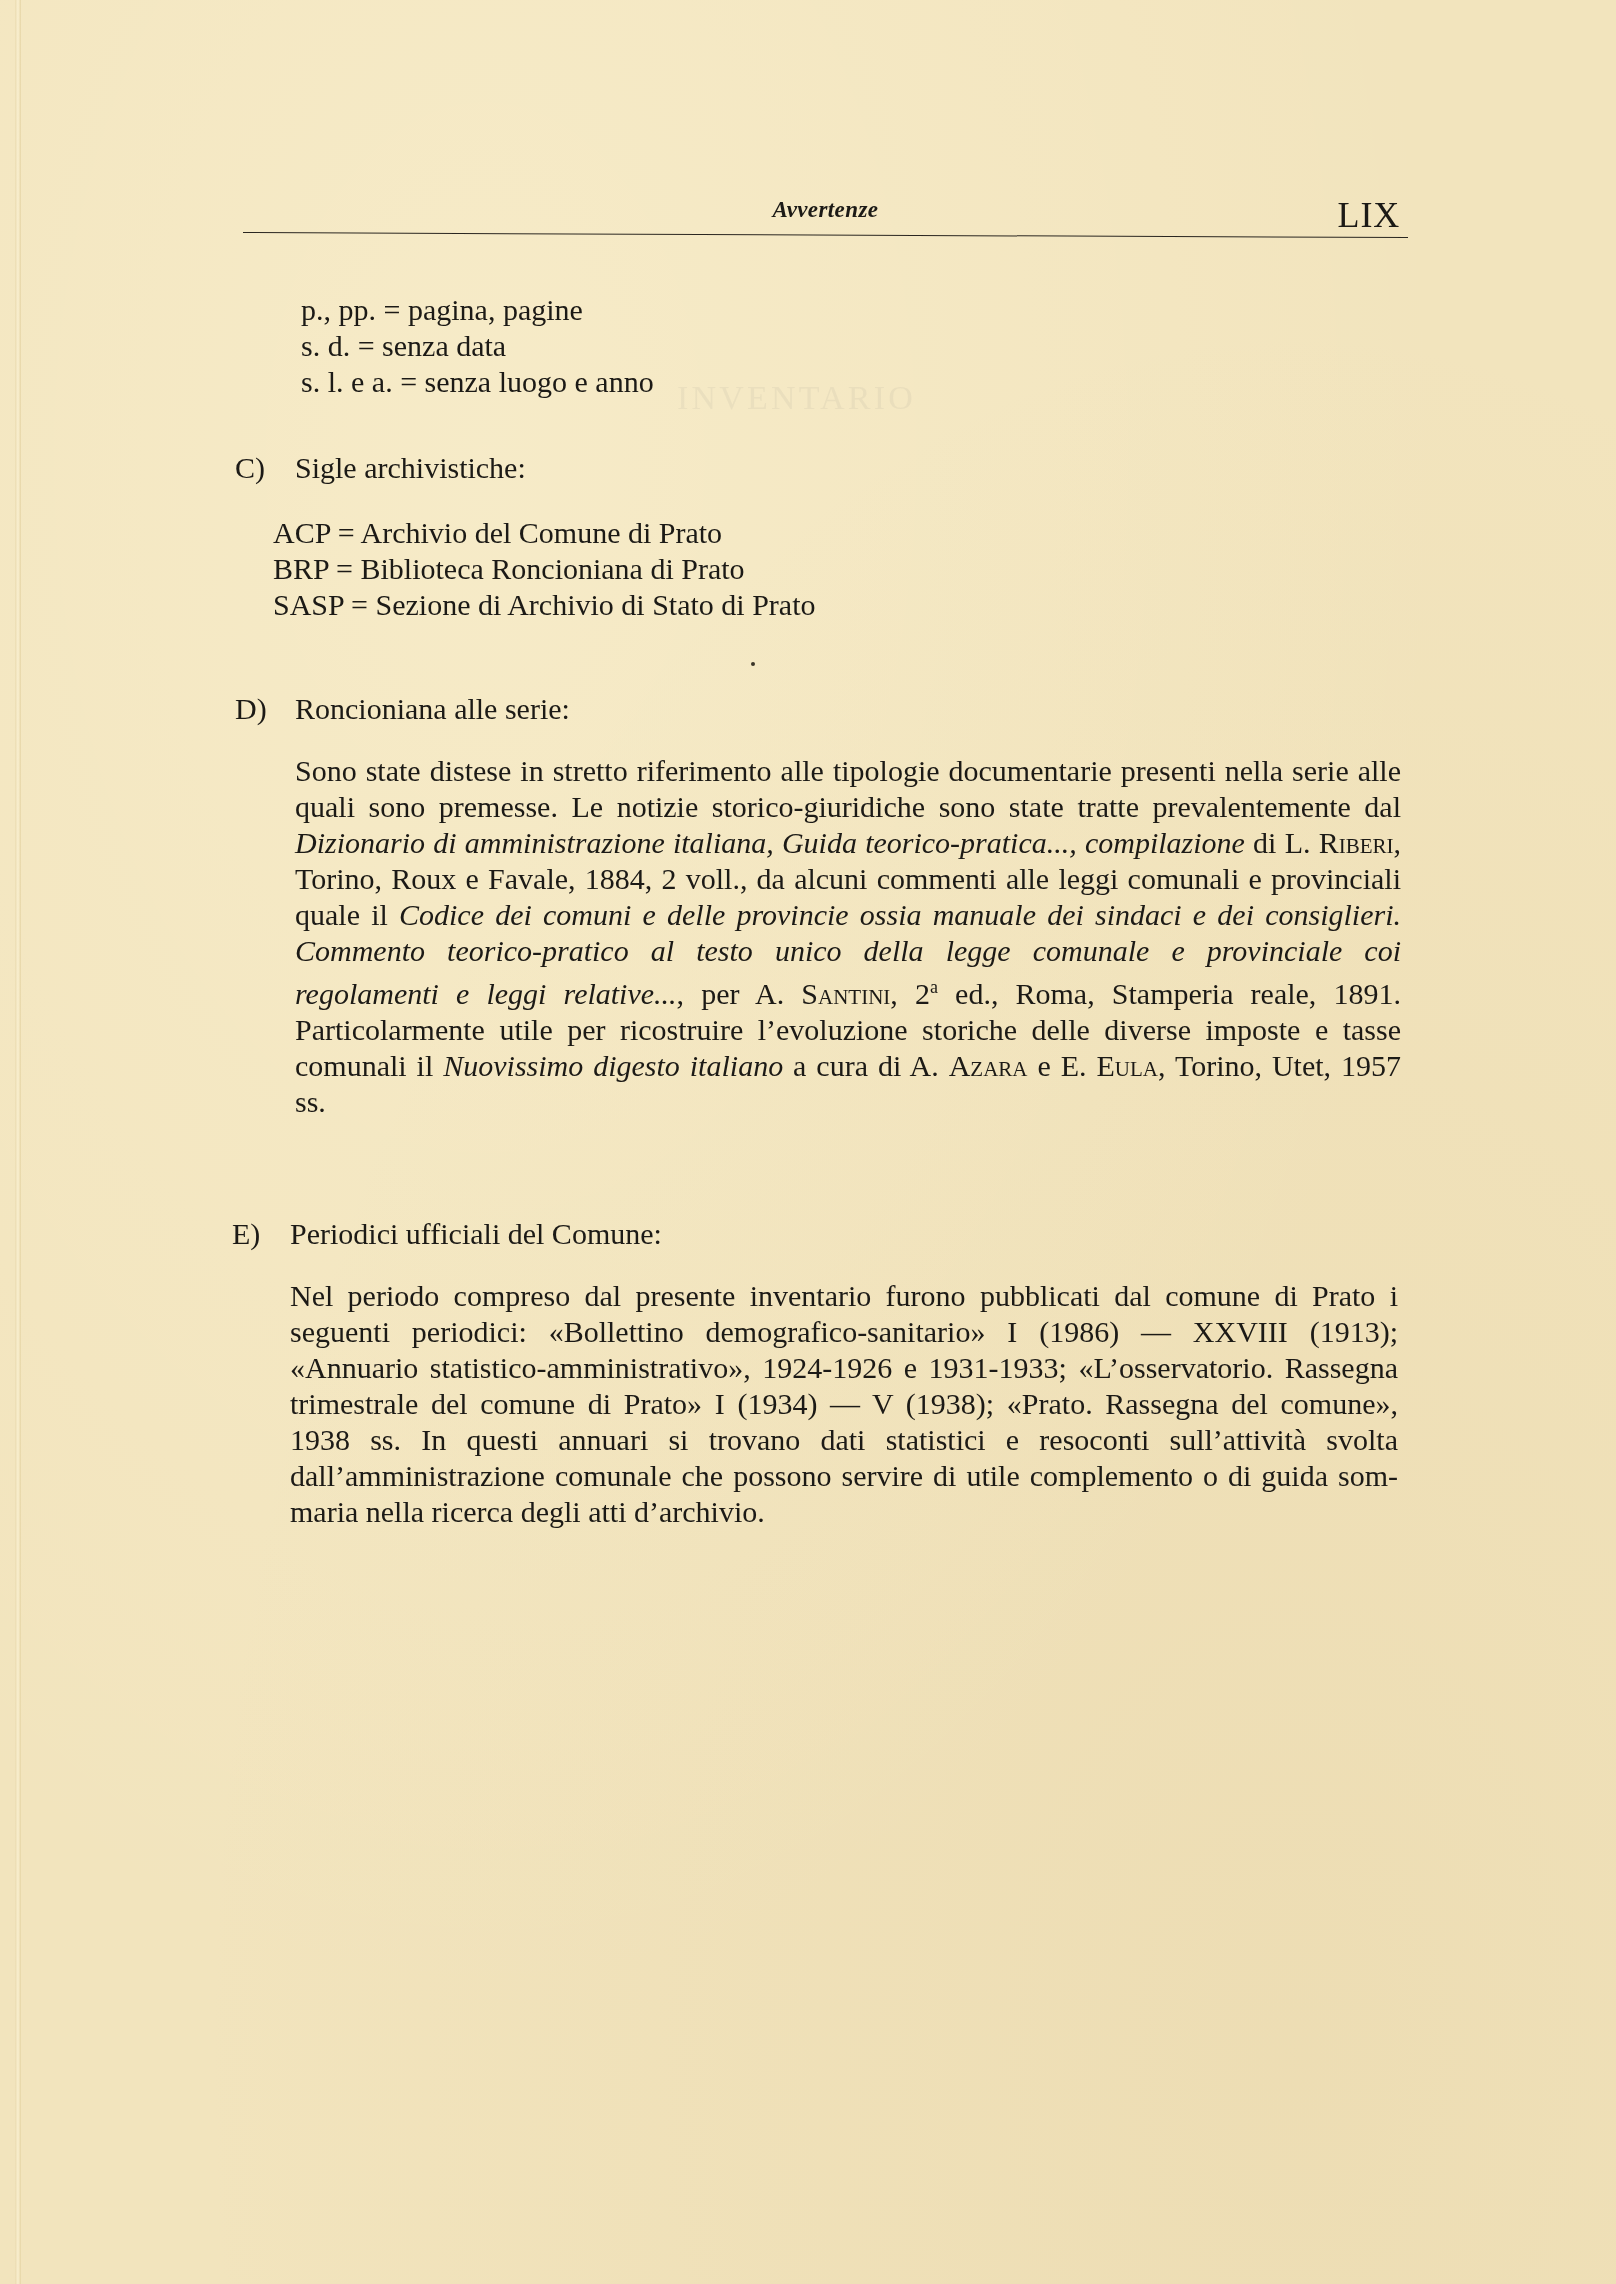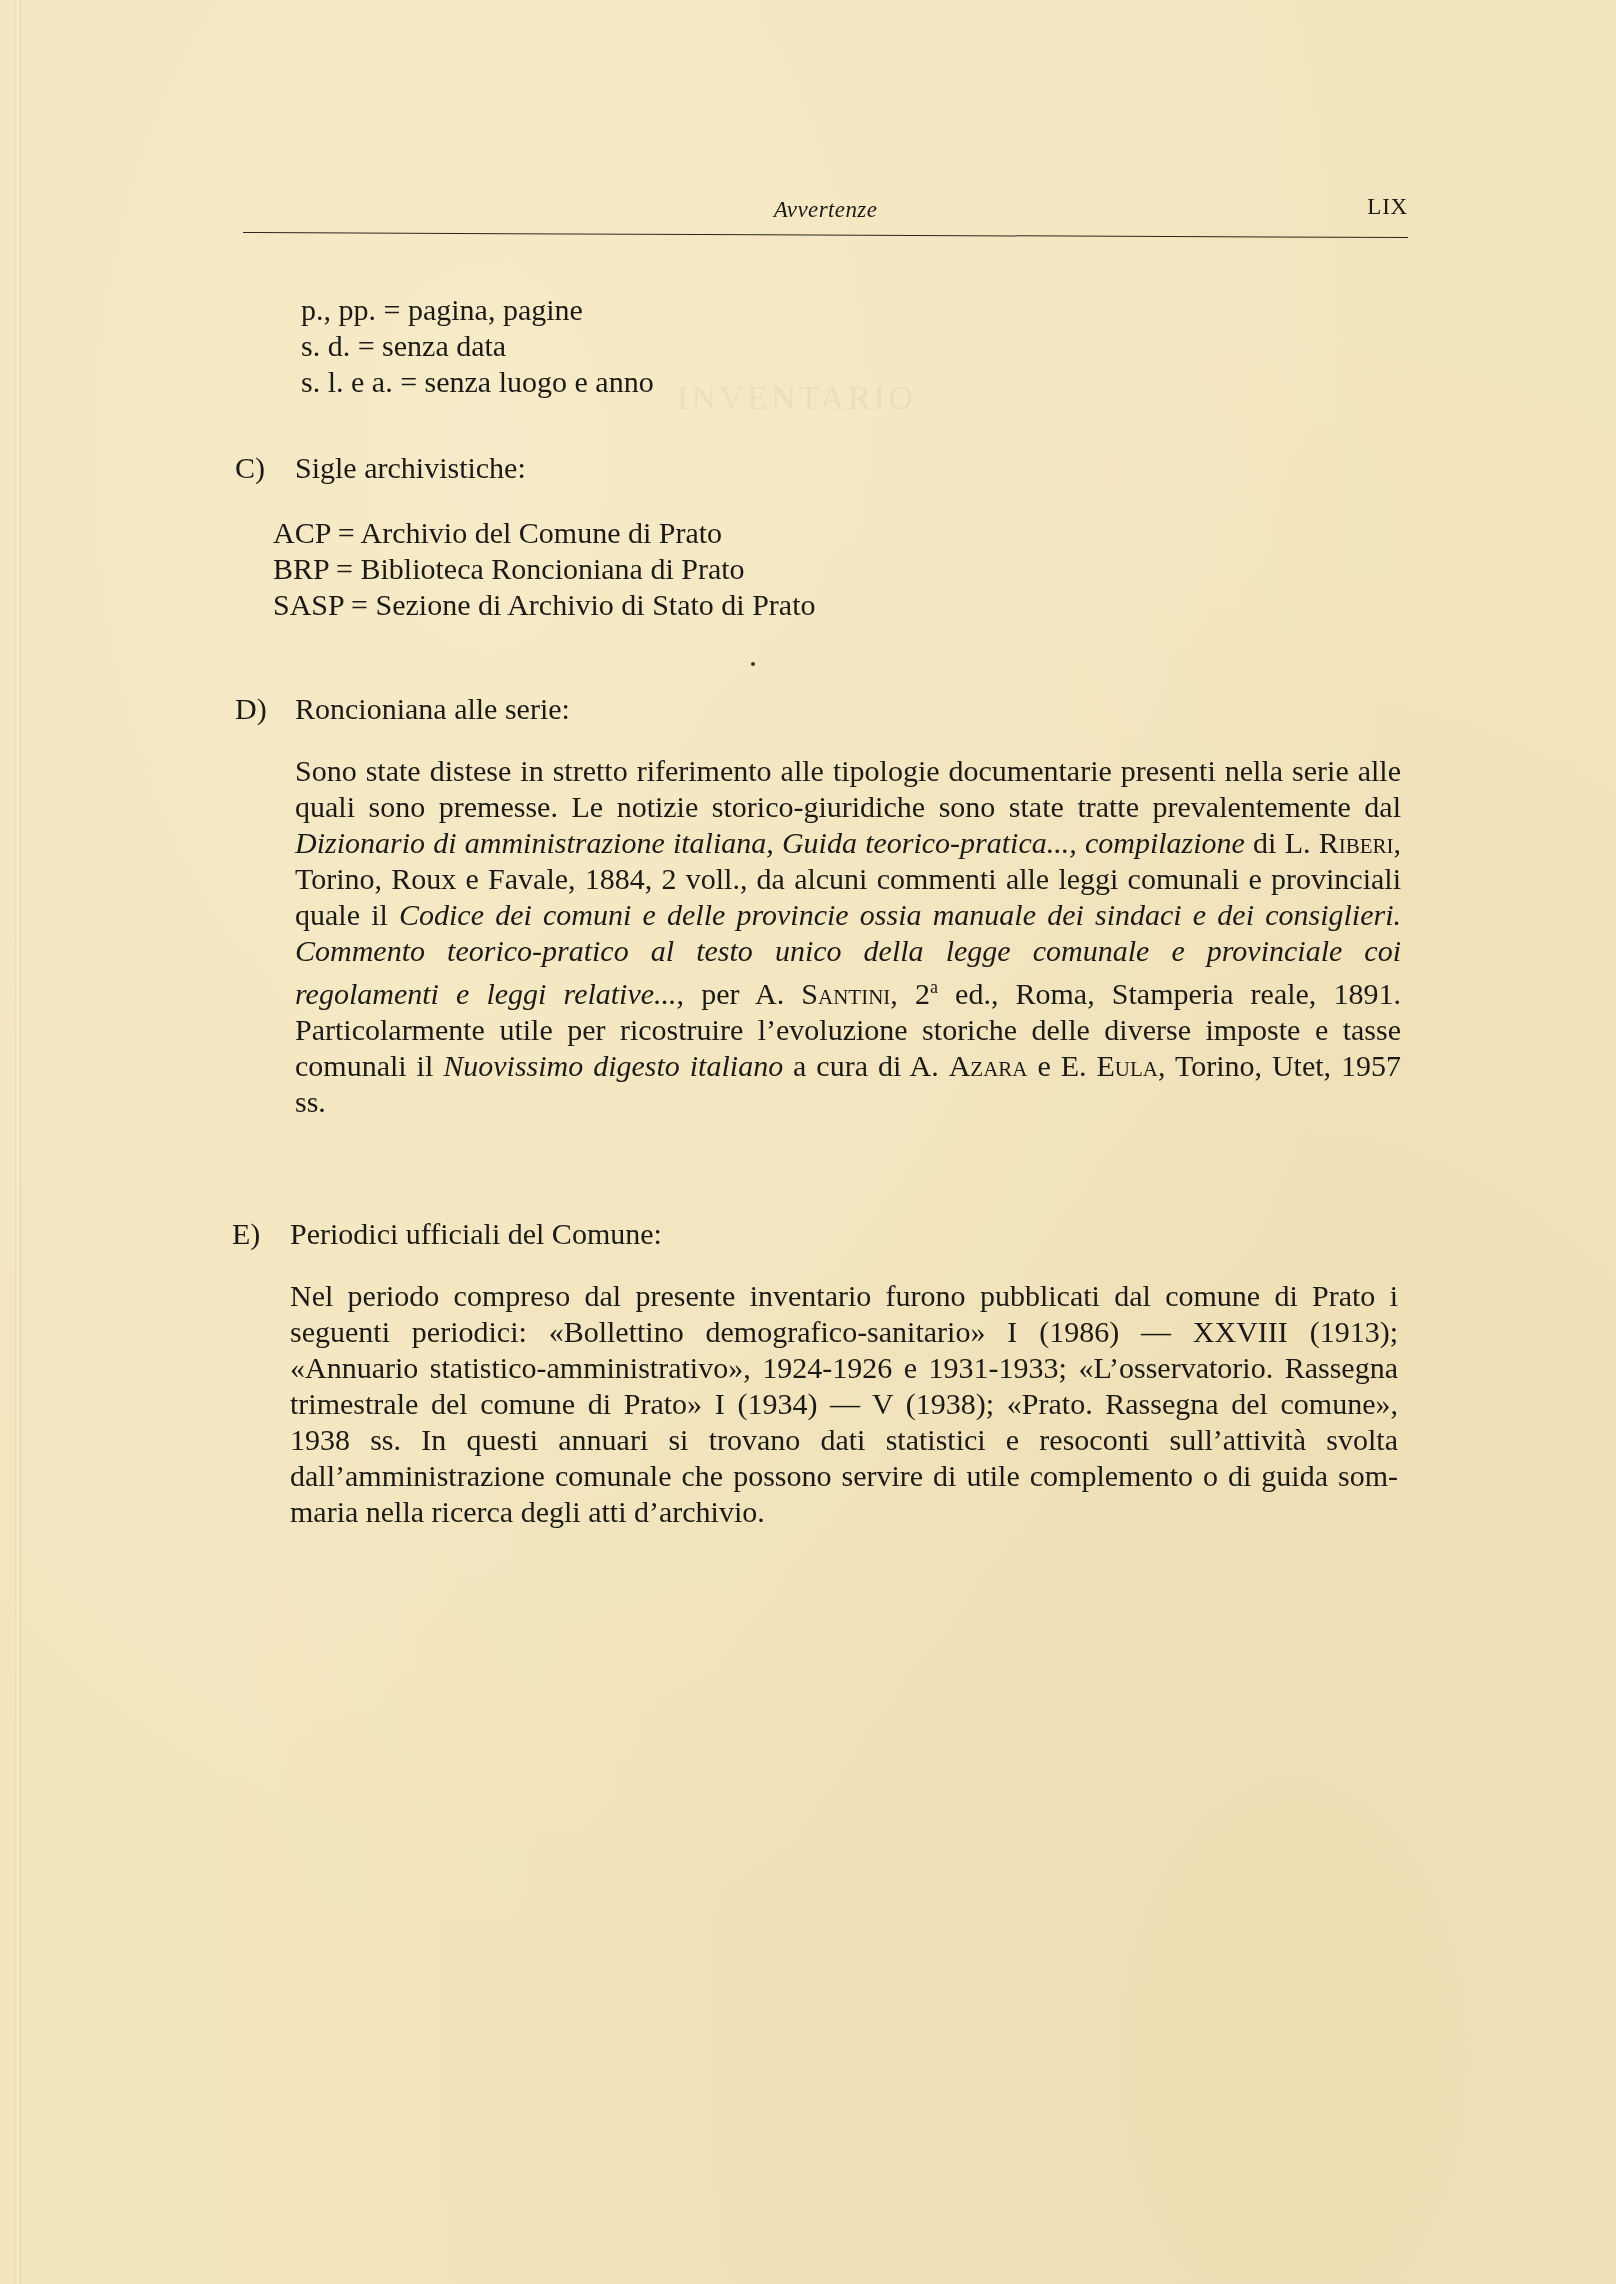--- a/index.html
+++ b/index.html
@@ -41,26 +41,27 @@
     }
     .running-title {
       position: absolute;
       left: 0;
       right: 0;
       text-align: center;
       font-style: italic;
       font-size: 23px;
       letter-spacing: 0.4px;
       top: 3.2px;
+      font-weight: bold;
     }
     .folio {
       position: absolute;
-      right: 0;
+      right: 8px;
       top: 0;
-      font-size: 23px;
+      font-size: 36px;
       letter-spacing: 0.8px;
     }
     .head-rule {
       position: absolute;
       left: 243px;
       width: 1165px;
       top: 232px;
       height: 0;
       border-top: 1.6px solid #2a2620;
       transform: rotate(0.25deg);

